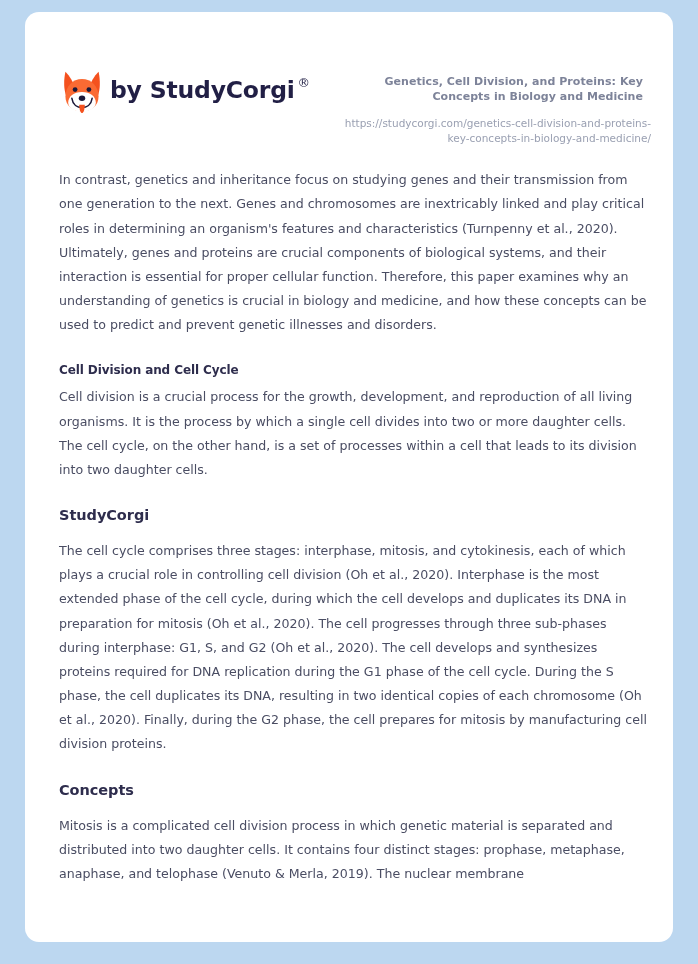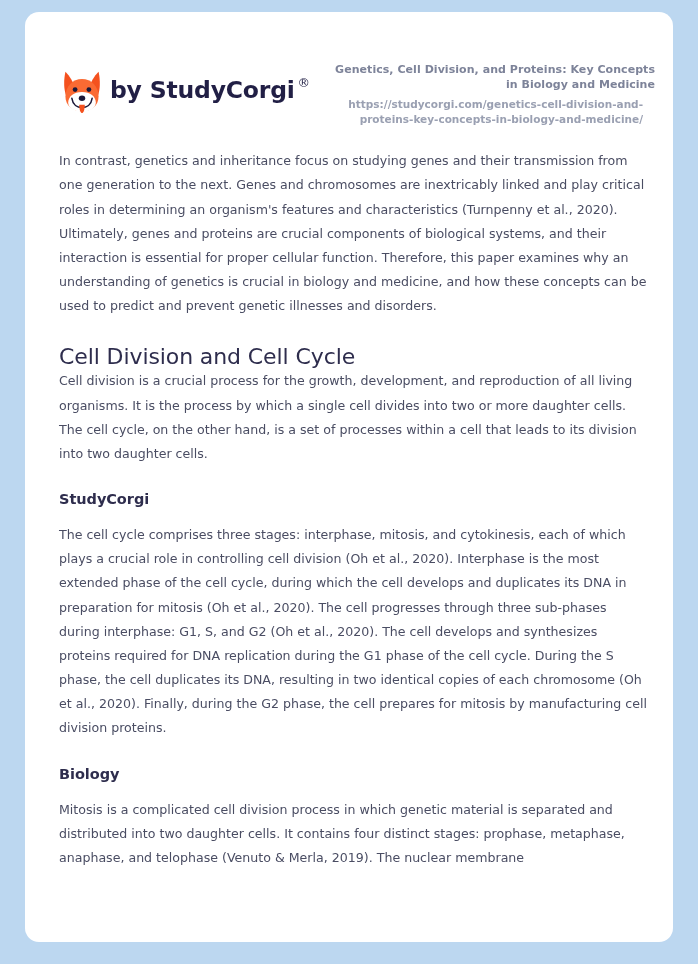--- a/index.html
+++ b/index.html
@@ -67,49 +67,49 @@
     text-align: right;
     max-width: 330px;
     padding-top: 6px;
   }
   .doc-title {
     color: #7d8399;
     font-size: 11px;
     font-weight: bold;
     line-height: 1.38;
     letter-spacing: 0.05px;
-    margin: 0;
+    margin: 12px;
   }
   .doc-url {
     color: #9aa0b2;
     font-size: 10.5px;
-    font-weight: bold;
+    font-weight: normal;
     line-height: 1.42;
-    margin: 5px 12px 0 0;
+    margin: 5px 4px 0 0;
     word-break: break-word;
   }
 
   
   .content {
     padding: 0 24px 0 34px;
     box-sizing: border-box;
   }
   .content p {
     color: #4a4d63;
     font-size: 12.6px;
     line-height: 1.92;
     margin: 0 0 18px 0;
     text-align: left;
   }
   .content h2 {
     color: #2e2d4d;
-    font-size: 22px;
-    font-weight: normal;
+    font-size: 12px;
+    font-weight: bold;
     letter-spacing: -0.1px;
-    margin: 26px 0 0 0;
+    margin: 26px 0 8px 0;
   }
   .content h3 {
     color: #2e2d4d;
     font-size: 14.5px;
     font-weight: bold;
     letter-spacing: -0.05px;
     margin: 25px 0 16px 0;
   }
   .spacer-top { height: 22px; }
 </style>
@@ -162,19 +162,19 @@
     <p>In contrast, genetics and inheritance focus on studying genes and their transmission from one generation to the next. Genes and chromosomes are inextricably linked and play critical roles in determining an organism's features and characteristics (Turnpenny et al., 2020). Ultimately, genes and proteins are crucial components of biological systems, and their interaction is essential for proper cellular function. Therefore, this paper examines why an understanding of genetics is crucial in biology and medicine, and how these concepts can be used to predict and prevent genetic illnesses and disorders.</p>
 
     <h2>Cell Division and Cell Cycle</h2>
 
     <p>Cell division is a crucial process for the growth, development, and reproduction of all living organisms. It is the process by which a single cell divides into two or more daughter cells. The cell cycle, on the other hand, is a set of processes within a cell that leads to its division into two daughter cells.</p>
 
     <h3>StudyCorgi</h3>
 
     <p>The cell cycle comprises three stages: interphase, mitosis, and cytokinesis, each of which plays a crucial role in controlling cell division (Oh et al., 2020). Interphase is the most extended phase of the cell cycle, during which the cell develops and duplicates its DNA in preparation for mitosis (Oh et al., 2020). The cell progresses through three sub-phases during interphase: G1, S, and G2 (Oh et al., 2020). The cell develops and synthesizes proteins required for DNA replication during the G1 phase of the cell cycle. During the S phase, the cell duplicates its DNA, resulting in two identical copies of each chromosome (Oh et al., 2020). Finally, during the G2 phase, the cell prepares for mitosis by manufacturing cell division proteins.</p>
 
-    <h3>Biology</h3>
+    <h3>Concepts</h3>
 
     <p>Mitosis is a complicated cell division process in which genetic material is separated and distributed into two daughter cells. It contains four distinct stages: prophase, metaphase, anaphase, and telophase (Venuto &amp; Merla, 2019). The nuclear membrane</p>
 
   </div>
 
 </div>
 
 </body></html>

